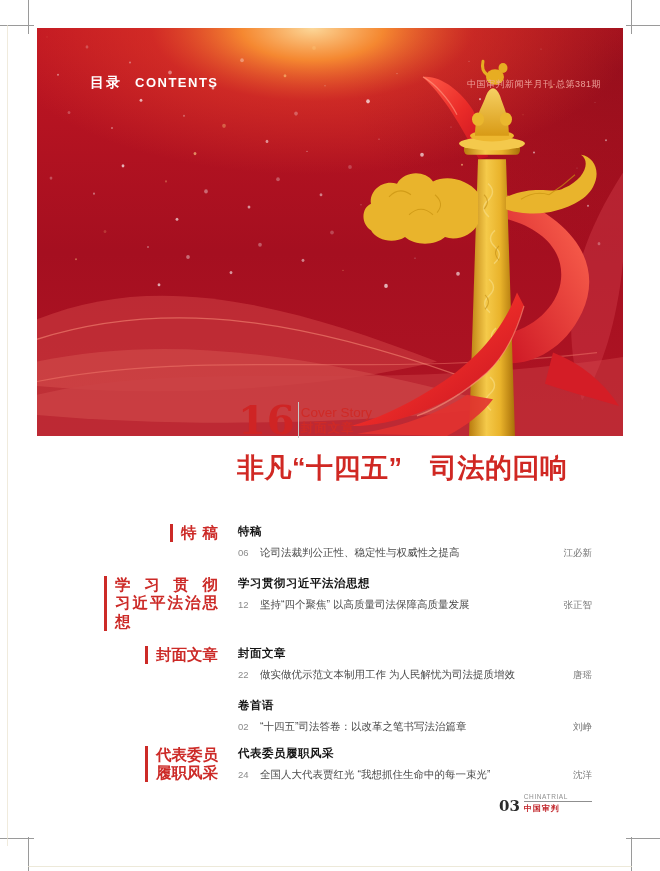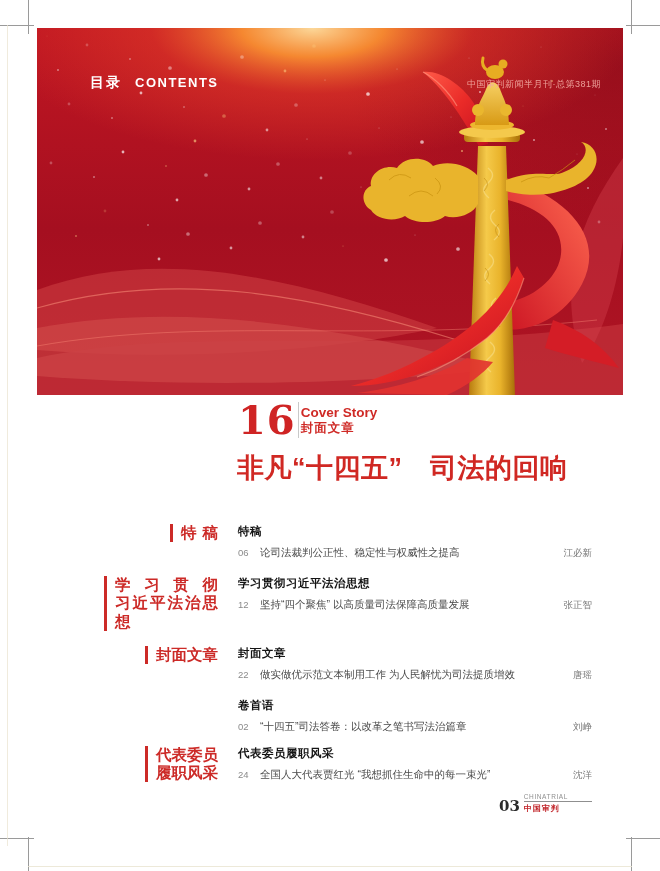--- a/index.html
+++ b/index.html
@@ -10,21 +10,21 @@
   html,body{background:#ffffff;}
   body{
     width:660px;height:871px;position:relative;overflow:hidden;
     font-family:"Liberation Sans",sans-serif;color:var(--ink);
   }
   
   .crop{position:absolute;background:#9a9a9a;}
   .bleed{position:absolute;background:#e9e3cf;}
   
   .banner{
-    position:absolute;left:37px;top:28px;width:586px;height:367px;overflow:hidden;
+    position:absolute;left:37px;top:28px;width:586px;height:408px;overflow:hidden;
     background:#be185d;
   }
   .banner-art{position:absolute;inset:0;width:100%;height:100%;display:block;}
   .masthead{
     position:absolute;left:53px;top:46px;color:#ffffff;display:flex;
     align-items:baseline;gap:13px;z-index:3;
   }
   .masthead .cn{font-size:14px;font-weight:700;letter-spacing:2px;}
   .masthead .en{font-size:13px;font-weight:700;letter-spacing:1.5px;}
   .masthead-right{
@@ -32,21 +32,21 @@
     font-size:9px;color:#f2aba2;letter-spacing:.5px;opacity:.92;
   }
   
   .cover-block{position:absolute;left:238px;top:400px;display:flex;align-items:center;gap:2px;}
   .cover-no{
     font-family:"DejaVu Serif",serif;font-weight:700;font-size:40px;line-height:1;
     color:#cf2424;letter-spacing:1px;
   }
   .cover-div{width:1px;height:36px;background:#c9c9c9;}
   .cover-labels{display:flex;flex-direction:column;line-height:1.15;}
-  .cover-en{font-size:13.5px;font-weight:700;color:#cf2a26;}
+  .cover-en{font-size:13.5px;font-weight:400;color:#cf2a26;}
   .cover-cn{font-size:12.5px;font-weight:700;color:#cf2a26;letter-spacing:1px;}
   .cover-title{
     position:absolute;left:237px;top:450px;width:400px;
     font-size:27px;font-weight:900;color:var(--title-red);letter-spacing:.5px;
     white-space:nowrap;
   }
   
   .toc{position:absolute;left:104px;top:524px;width:488px;}
   .sec{display:flex;align-items:flex-start;margin-bottom:15px;justify-content:center;}
   .sec-label{width:114px;display:flex;justify-content:flex-end;flex:none;}

